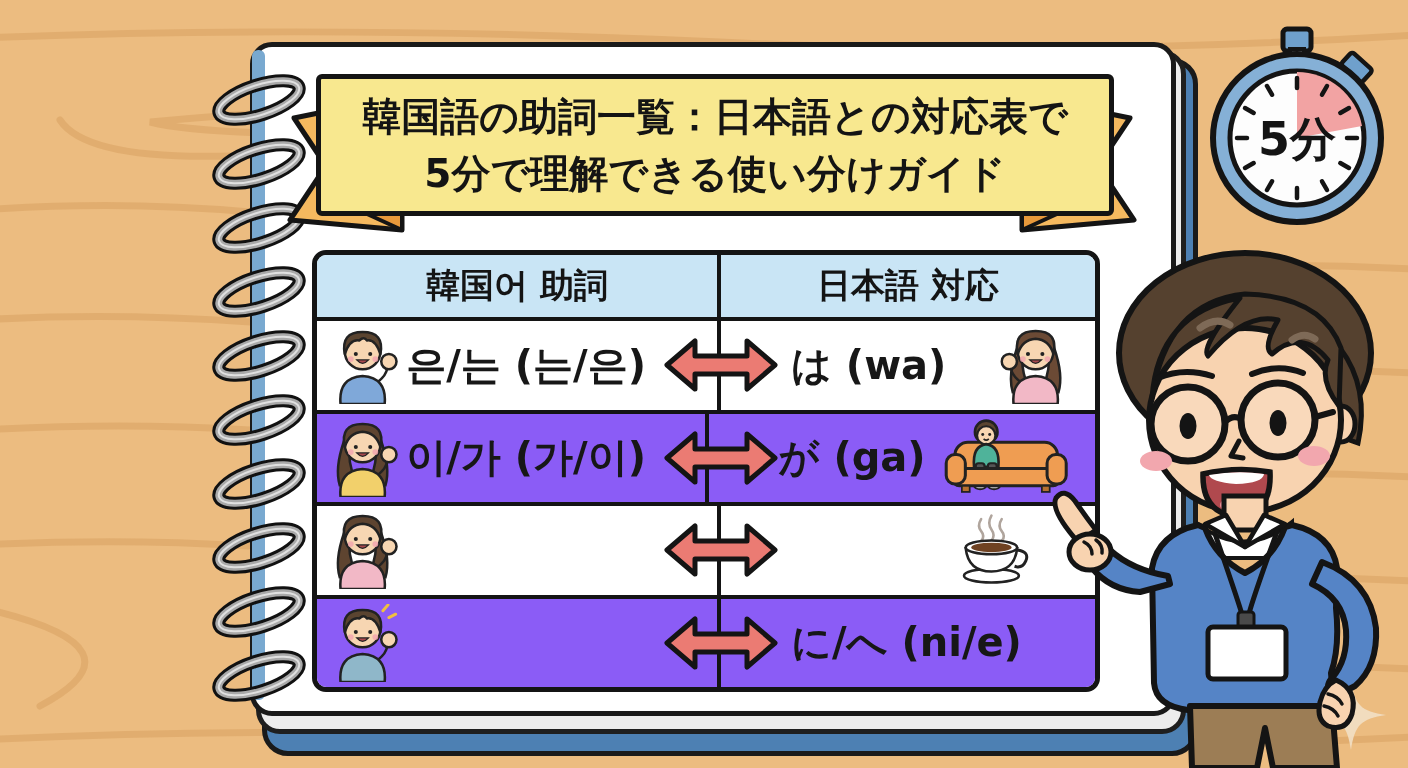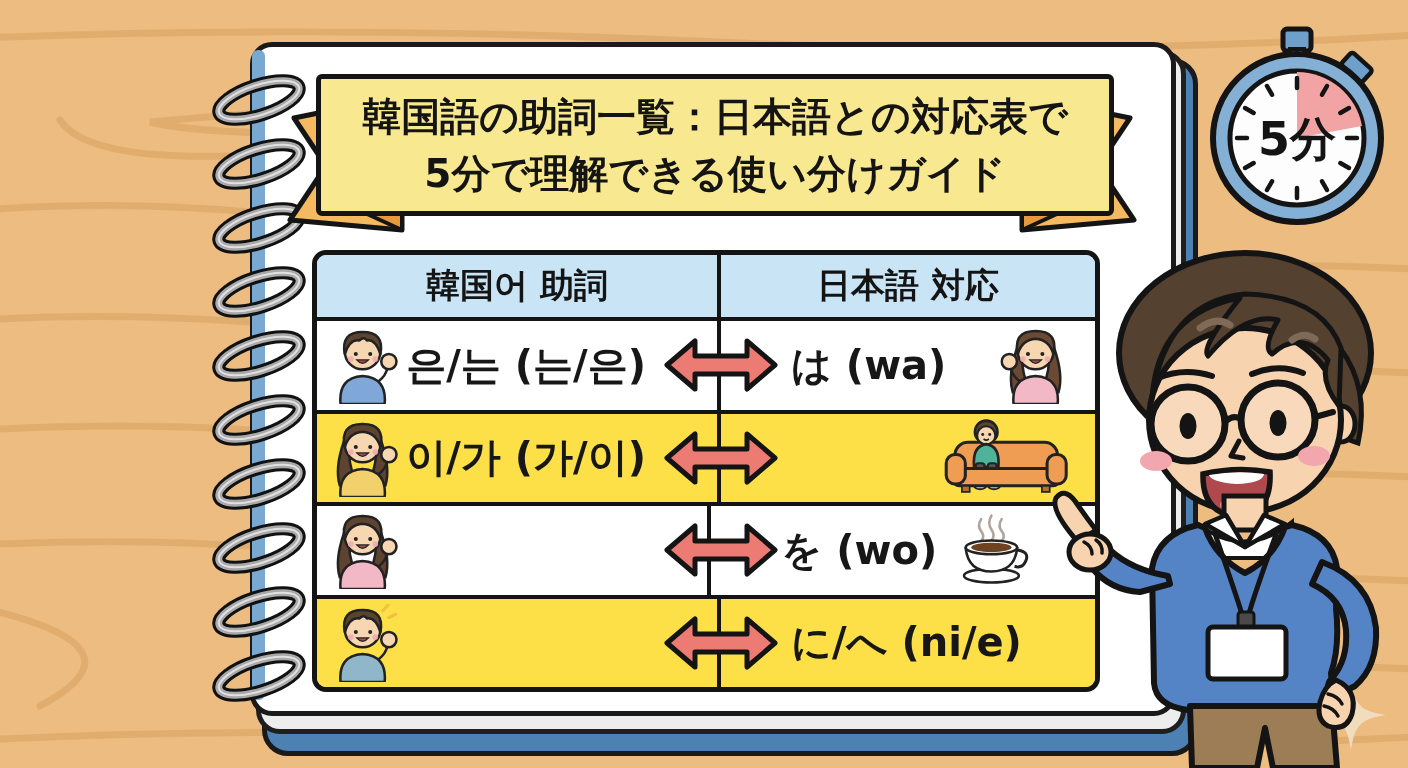--- a/index.html
+++ b/index.html
@@ -27,21 +27,21 @@
   .tbl{left:312px;top:250px;width:788px;height:442px;border:5px solid #141414;
     border-radius:14px;background:#fff;overflow:hidden;z-index:5;box-sizing:border-box;}
   .thead{display:flex;height:62px;background:#C9E5F5;border-bottom:4px solid #141414;}
   .th{display:flex;align-items:center;justify-content:center;font-size:34px;
     font-weight:800;color:#141414;}
   .th-k{width:404px;border-right:4px solid #141414;box-sizing:border-box;}
   .th-j{flex:1;}
   .tbody{display:flex;flex-direction:column;height:calc(100% - 66px);}
   .row{flex:1;display:flex;position:relative;background:#FFFFFF;}
   .row + .row{border-top:4px solid #141414;}
-  .row.cream{background:#fde047;}
+  .row.cream{background:#8b5cf6;}
   .cell-k{width:404px;border-right:4px solid #141414;box-sizing:border-box;
     display:flex;align-items:center;padding-left:10px;gap:8px;}
   .cell-j{flex:1;display:flex;align-items:center;padding-left:70px;padding-right:24px;gap:15px;}
   .ktext,.jtext{font-size:40px;font-weight:800;color:#171717;white-space:nowrap;}
   .ktext.center{flex:1;text-align:center;padding-right:30px;}
   .mini{height:78px;width:auto;flex:0 0 auto;}
   .mini.flip{transform:scaleX(-1);}
   .mini.sofa{height:80px;}
   .mini.cup{height:72px;}
   .push-right{margin-left:auto;}
@@ -240,37 +240,37 @@
     </div>
 
     <div class="row cream">
       <div class="cell-k">
         <svg class="mini" viewBox="0 0 84 92" style="--hair:#5E4430;--shirt:#F2D06B">
             <use href="#p-long"></use>
           </svg>
         <span class="ktext">이/가 (가/이)</span>
       </div>
       <div class="cell-j">
+        <span class="jtext">が (ga)</span>
         <svg class="mini sofa push-right" viewBox="0 0 150 92">
             <use href="#sofa-boy"></use>
           </svg>
       </div>
       <svg class="arrow-wrap" viewBox="0 0 120 64">
           <use href="#dbl-arrow"></use>
         </svg>
     </div>
 
     <div class="row">
       <div class="cell-k">
         <svg class="mini" viewBox="0 0 84 92" style="--hair:#5E4430;--shirt:#F2B8C6">
             <use href="#p-long"></use>
           </svg>
       </div>
       <div class="cell-j">
-        <span class="jtext">を (wo)</span>
         <svg class="mini cup push-right" viewBox="0 0 92 84" style="margin-right:40px">
             <use href="#coffee"></use>
           </svg>
       </div>
       <svg class="arrow-wrap" viewBox="0 0 120 64">
           <use href="#dbl-arrow"></use>
         </svg>
     </div>
 
     <div class="row cream">

